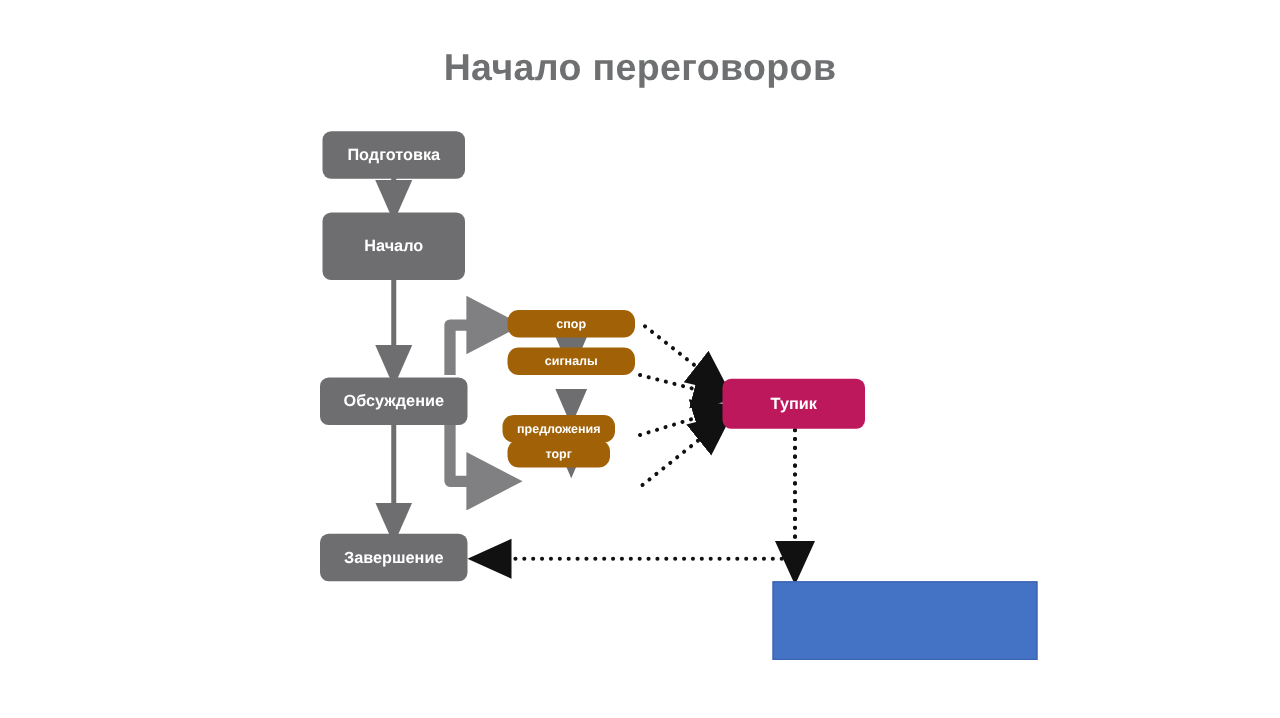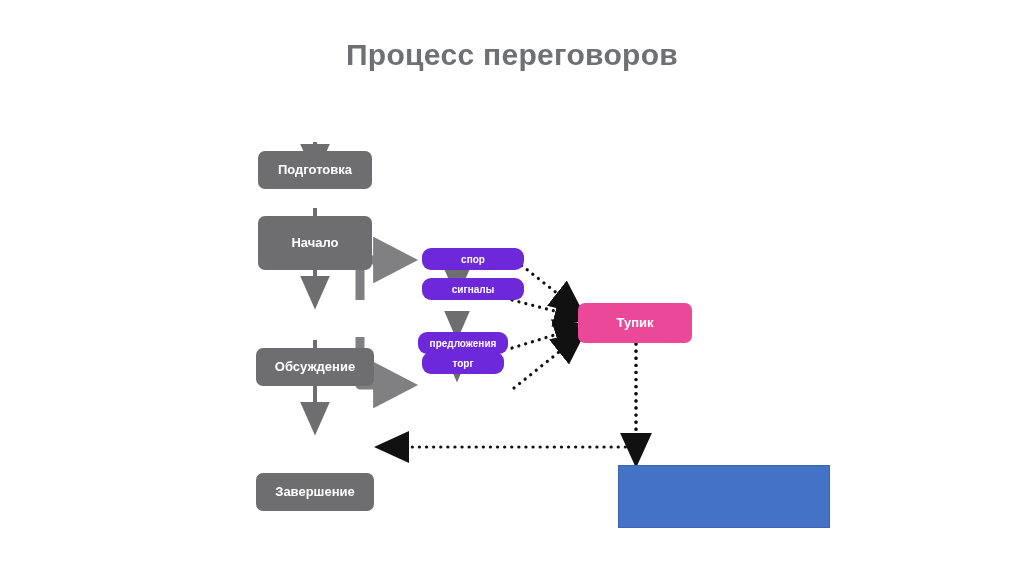--- a/index.html
+++ b/index.html
@@ -43,30 +43,28 @@
     justify-content: center;
     color: #ffffff;
     font-weight: bold;
     text-align: center;
     line-height: 1.1;
   }
   .node.main {
     background: #6e6e70;
     border-radius: 7px;
     font-size: 13px;
-    margin-top: 46px;
   }
   .node.sub {
-    background: #6d28d9;
+    background: #a16207;
     border-radius: 9px;
     font-size: 10px;
-    margin-left: 16px;
   }
   .node.dark {
-    background: #ec4899;
+    background: #be185d;
     border-radius: 7px;
     font-size: 13px;
   }
   .node.blue {
     background: #4472c4;
     border: 1px solid #3b65b0;
     border-radius: 0;
     font-size: 13px;
   }
 
@@ -78,21 +76,21 @@
     width: 1024px;
     height: 574px;
     pointer-events: none;
   }
 </style>
 </head>
 <body>
 
 <div id="canvas">
 
-  <div id="page-title">Процесс переговоров</div>
+  <div id="page-title">Начало переговоров</div>
 
   <svg id="connectors" viewBox="0 0 1024 574" xmlns="http://www.w3.org/2000/svg">
     <defs>
       <marker id="arrow-gray" markerWidth="9" markerHeight="9" refX="4.5" refY="4.5" orient="auto" markerUnits="strokeWidth">
         <path d="M0,0.8 L8.4,4.5 L0,8.2 z" fill="#6e6e70"></path>
       </marker>
       <marker id="arrow-gray-sm" markerWidth="8" markerHeight="8" refX="4" refY="4" orient="auto" markerUnits="strokeWidth">
         <path d="M0,0.8 L7.4,4 L0,7.2 z" fill="#6e6e70"></path>
       </marker>
       <marker id="arrow-thick" markerWidth="5.2" markerHeight="5.2" refX="2.1" refY="2.6" orient="auto" markerUnits="strokeWidth">

